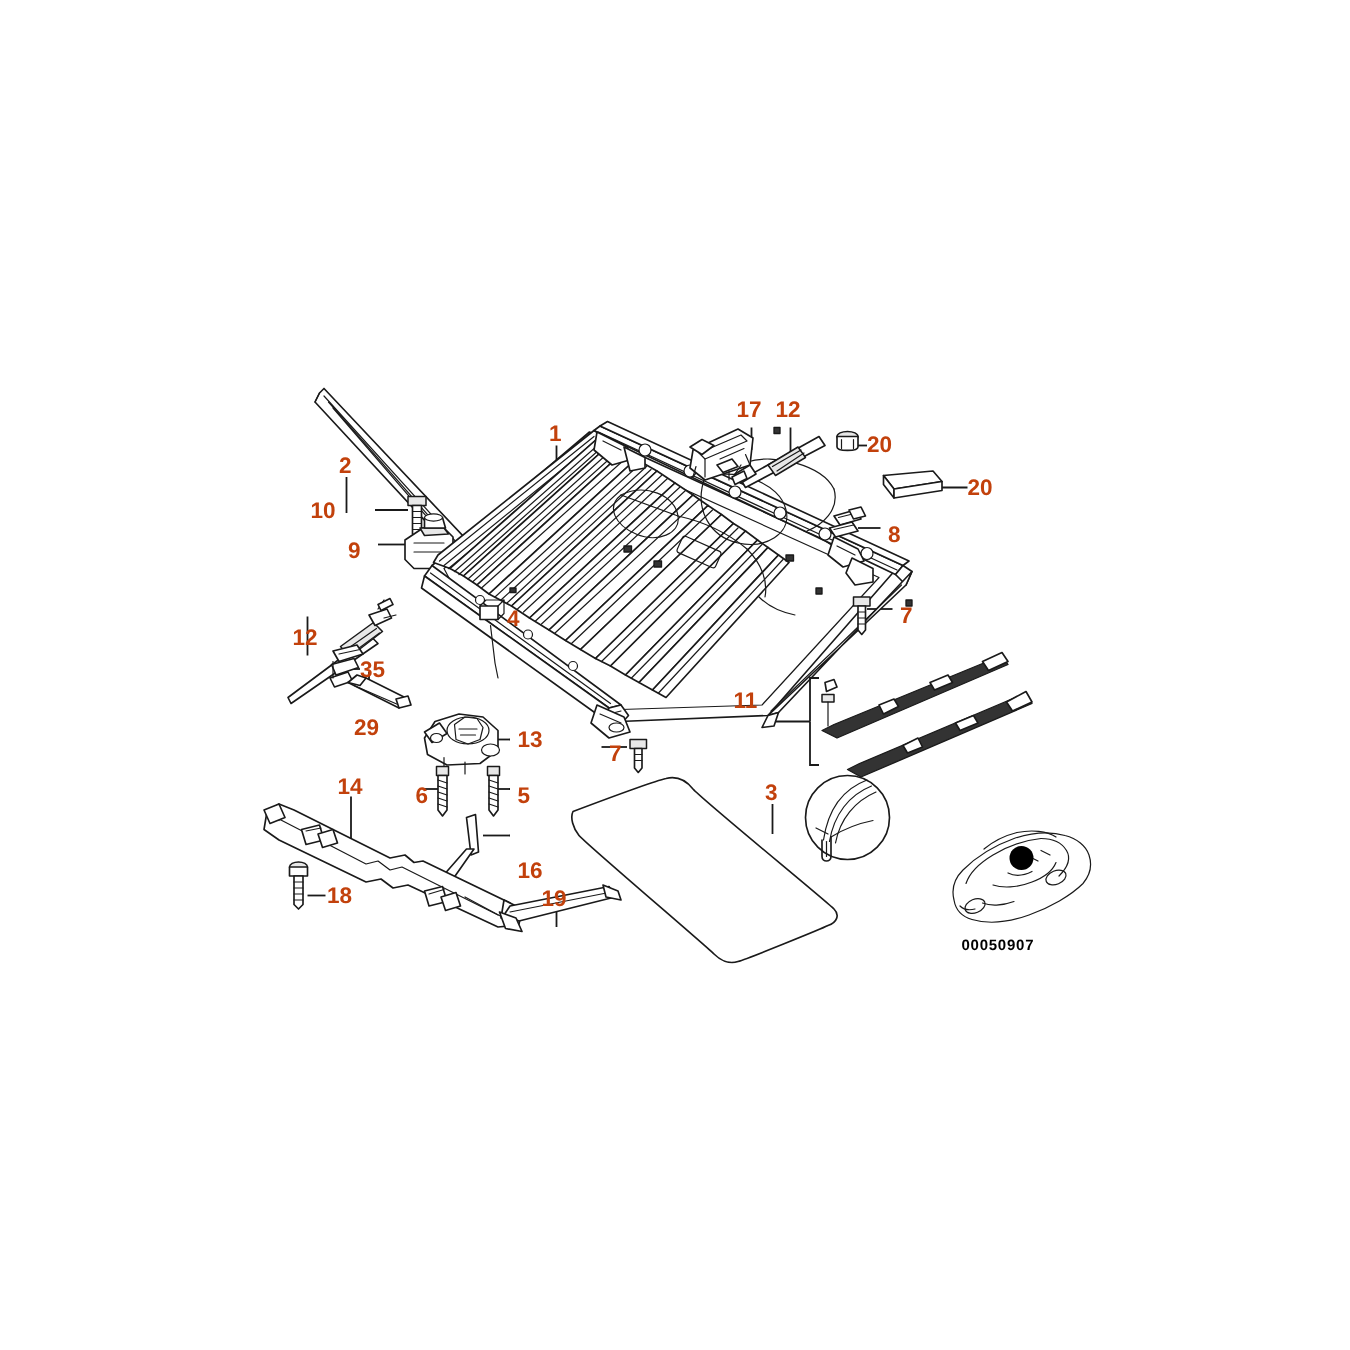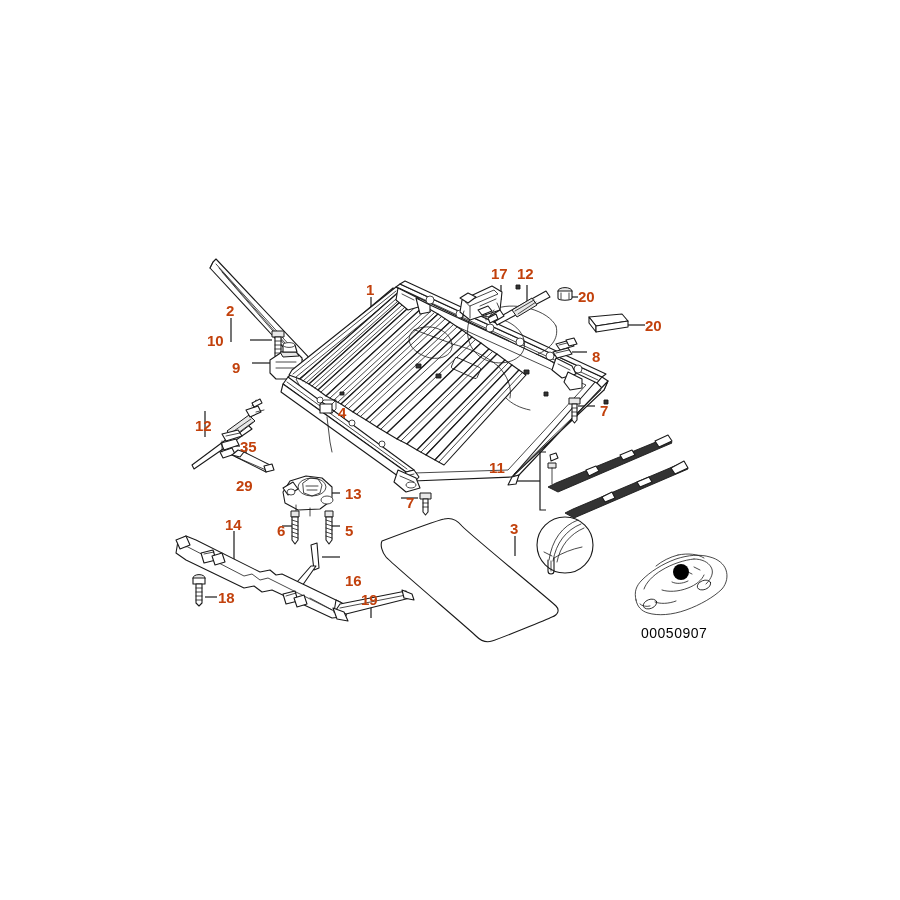--- a/index.html
+++ b/index.html
@@ -20,22 +20,22 @@
     font-weight:bold;
     color:#c2410c;
     line-height:1;
     white-space:nowrap;
     user-select:none;
   }
   .partno{font-size:15px;font-weight:bold;}
   .diagid{
     position:absolute;
     font-family:"Liberation Sans", sans-serif;
-    font-size:14px;
-    font-weight:normal;
+    font-size:10px;
+    font-weight:bold;
     letter-spacing:0.5px;
     color:#000;
     white-space:nowrap;
   }
 </style>
 </head>
 <body>
 
 <div id="diagram-root">
 

